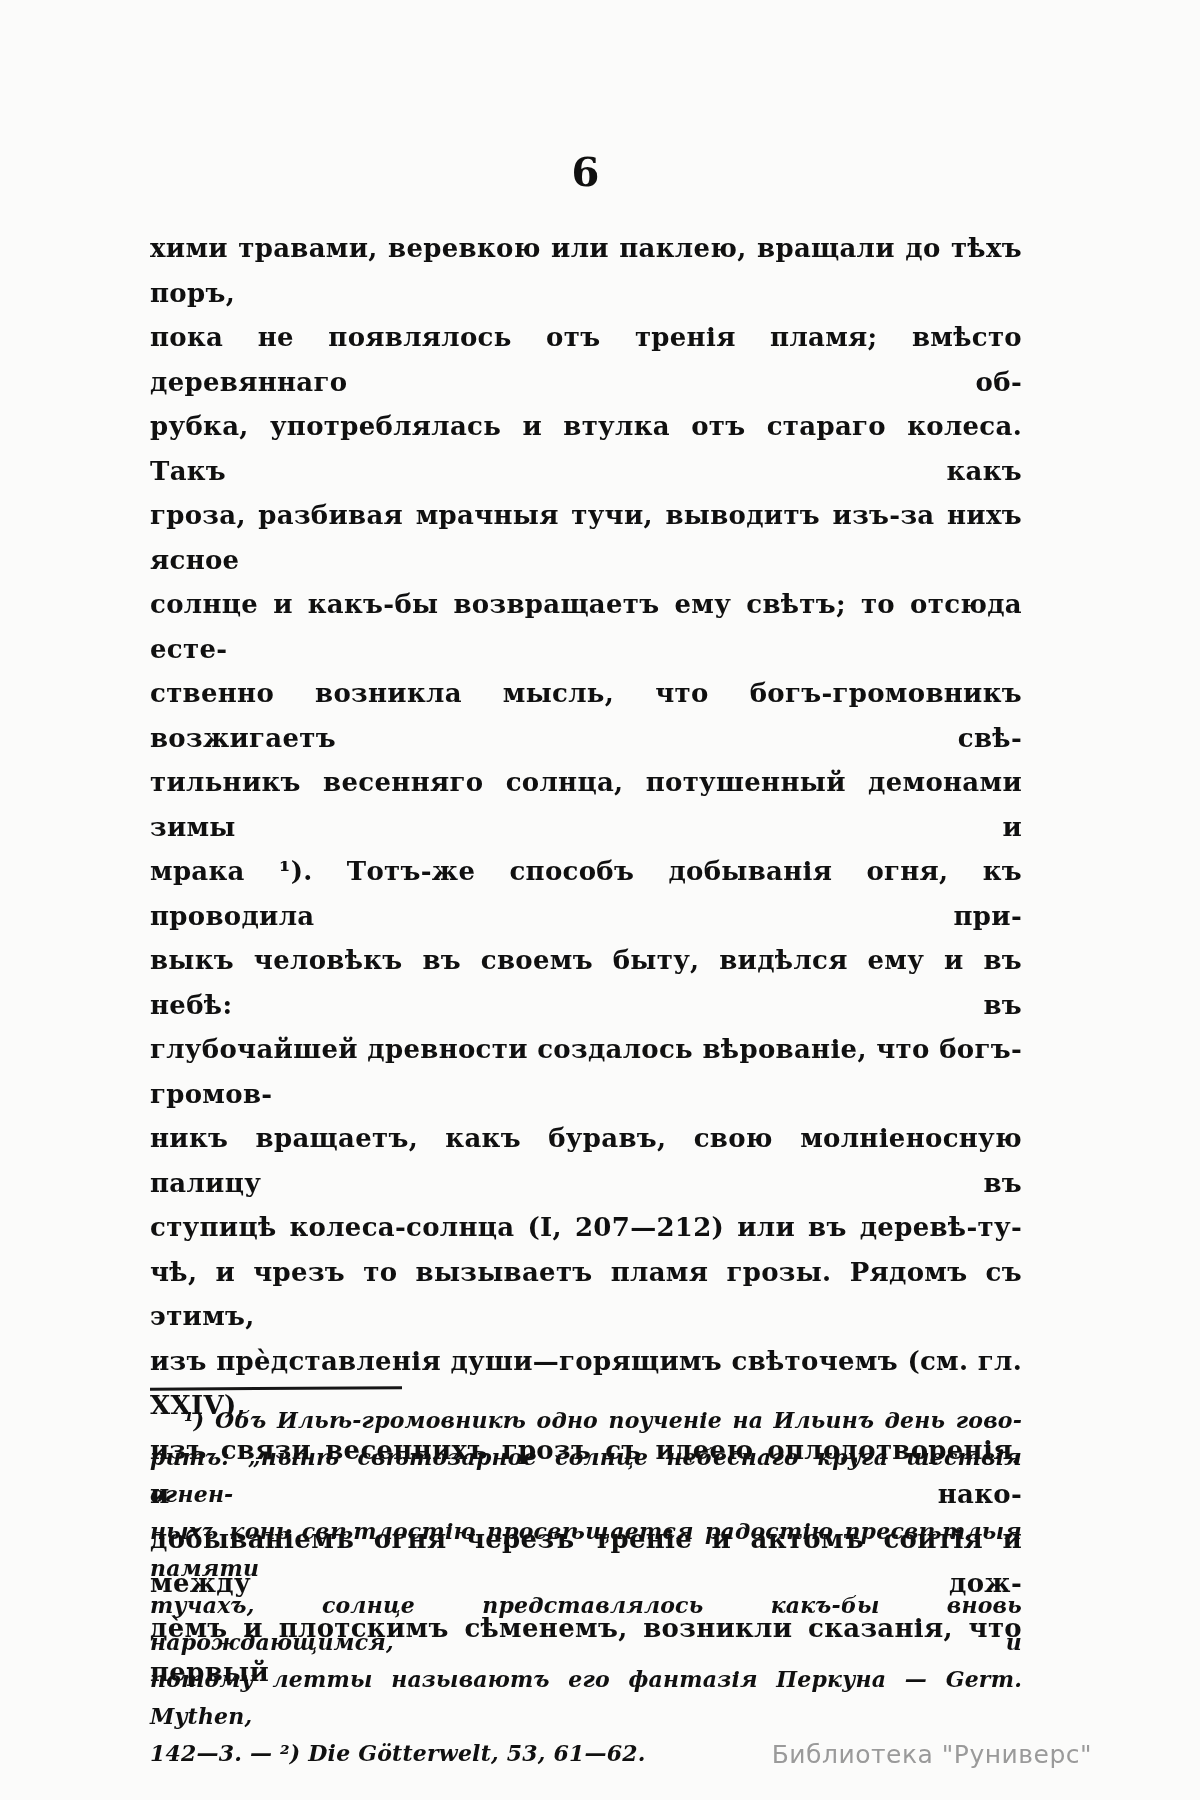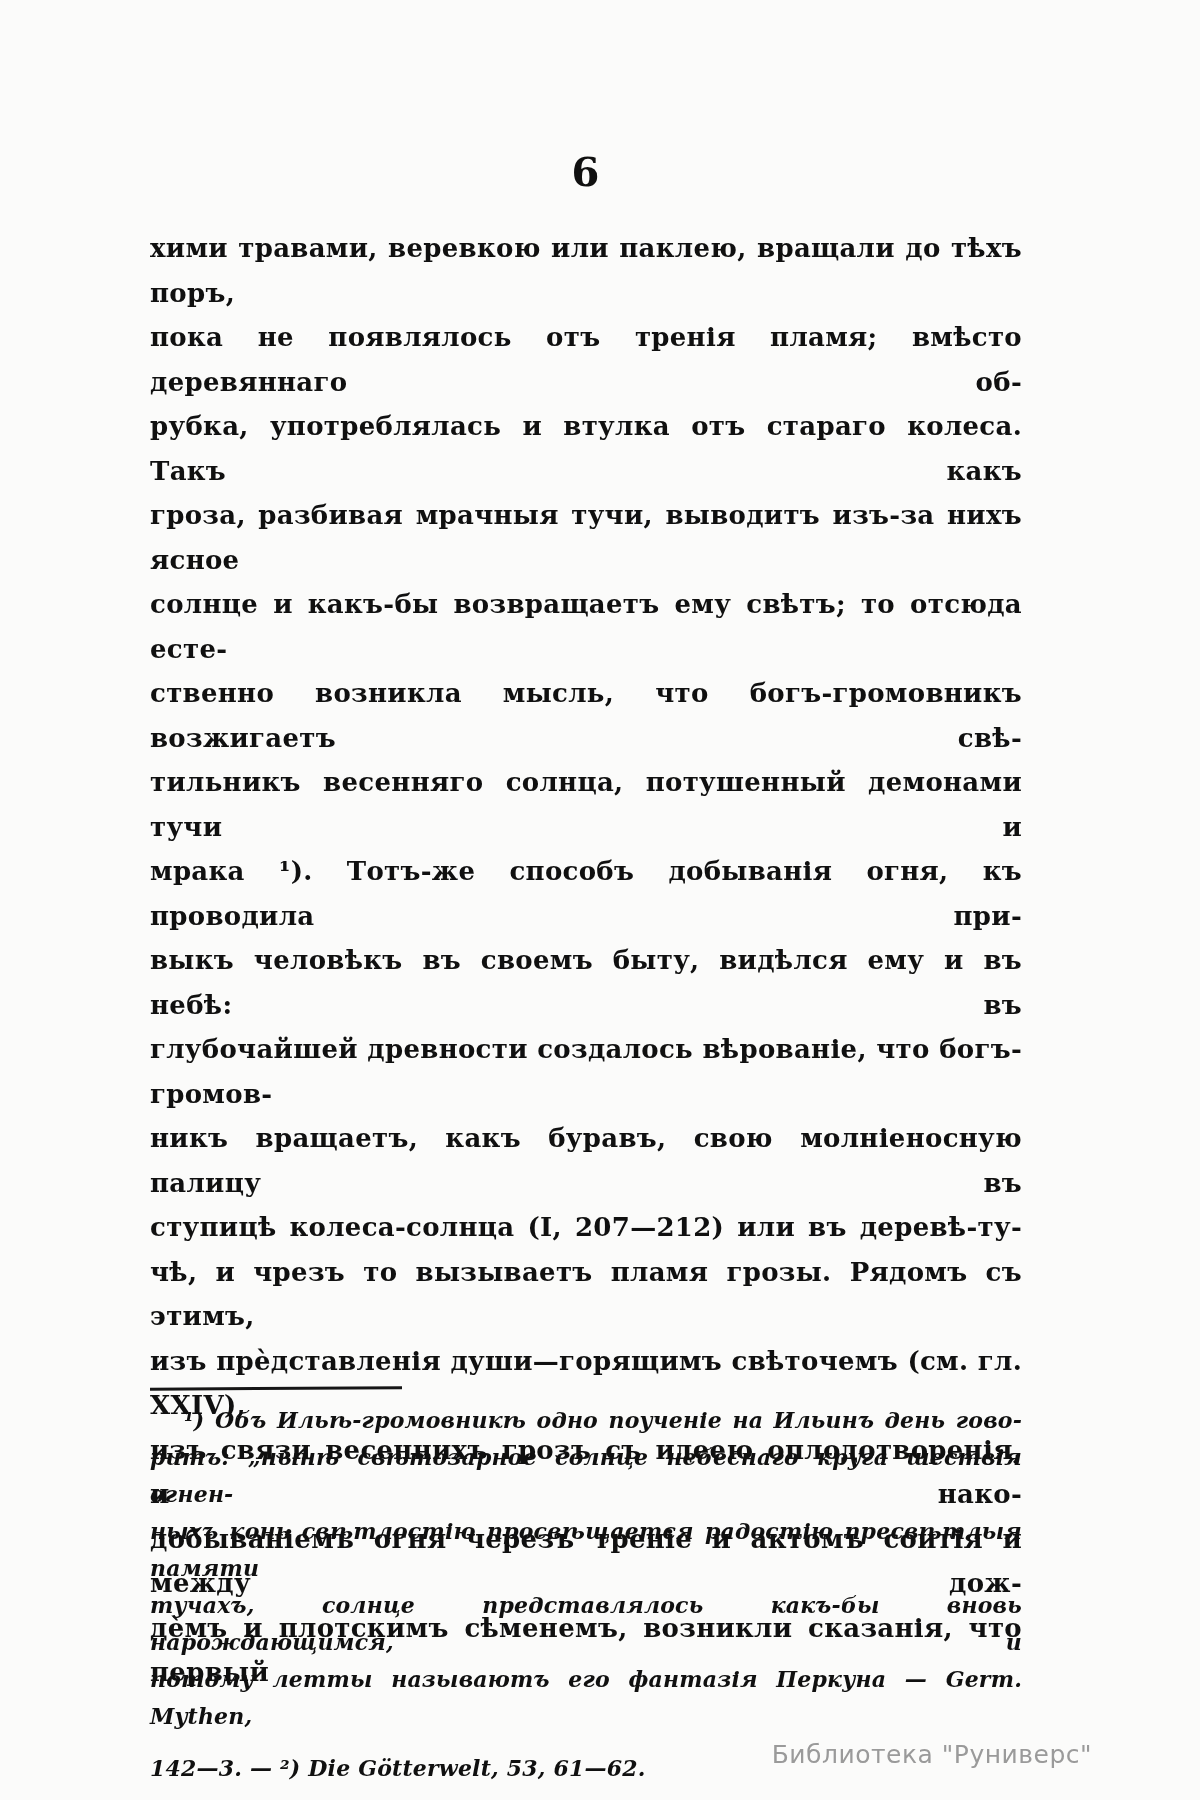--- a/index.html
+++ b/index.html
@@ -54,21 +54,21 @@
     font-weight: bold;
     line-height: 37px;
     letter-spacing: 0.2px;
     font-style: italic;
   }
   .fnline {
     text-align: justify;
     text-align-last: justify;
   }
   .fnline.first { text-indent: 34px; }
-  .fnline.last  { text-align-last: left; margin-top: 15px; }
+  .fnline.last  { text-align-last: left; }
   .watermark {
     position: absolute;
     top: 1740px;
     right: 108px;
     font-family: "DejaVu Sans", sans-serif;
     font-size: 25px;
     font-weight: normal;
     color: #9a9a9a;
     letter-spacing: 0.5px;
   }
@@ -80,21 +80,21 @@
 
   <div class="page-number">6</div>
 
   <div class="body-text">
     <div class="bline">хими травами, веревкою или паклею, вращали до тѣхъ поръ,</div>
     <div class="bline">пока не появлялось отъ тренія пламя; вмѣсто деревяннаго об-</div>
     <div class="bline">рубка, употреблялась и втулка отъ стараго колеса. Такъ какъ</div>
     <div class="bline">гроза, разбивая мрачныя тучи, выводитъ изъ-за нихъ ясное</div>
     <div class="bline">солнце и какъ-бы возвращаетъ ему свѣтъ; то отсюда есте-</div>
     <div class="bline">ственно возникла мысль, что богъ-громовникъ возжигаетъ свѣ-</div>
-    <div class="bline">тильникъ весенняго солнца, потушенный демонами тучи и</div>
+    <div class="bline">тильникъ весенняго солнца, потушенный демонами зимы и</div>
     <div class="bline">мрака ¹). Тотъ-же способъ добыванія огня, къ проводила при-</div>
     <div class="bline">выкъ человѣкъ въ своемъ быту, видѣлся ему и въ небѣ: въ</div>
     <div class="bline">глубочайшей древности создалось вѣрованіе, что богъ-громов-</div>
     <div class="bline">никъ вращаетъ, какъ буравъ, свою молніеносную палицу въ</div>
     <div class="bline">ступицѣ колеса-солнца (I, 207—212) или въ деревѣ-ту-</div>
     <div class="bline">чѣ, и чрезъ то вызываетъ пламя грозы. Рядомъ съ этимъ,</div>
     <div class="bline">изъ прѐдставленія души—горящимъ свѣточемъ (см. гл. XXIV),</div>
     <div class="bline">изъ связи весеннихъ грозъ съ идеею оплодотворенія, и нако-</div>
     <div class="bline">добываніемъ огня черезъ треніе и актомъ соитія и между дож-</div>
     <div class="bline">дѐмъ и плотскимъ сѣменемъ, возникли сказанія, что первый</div>

